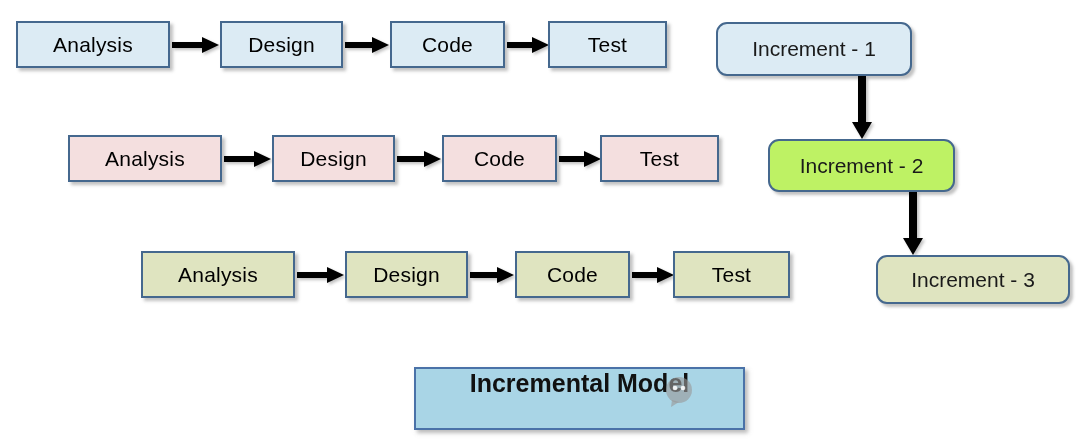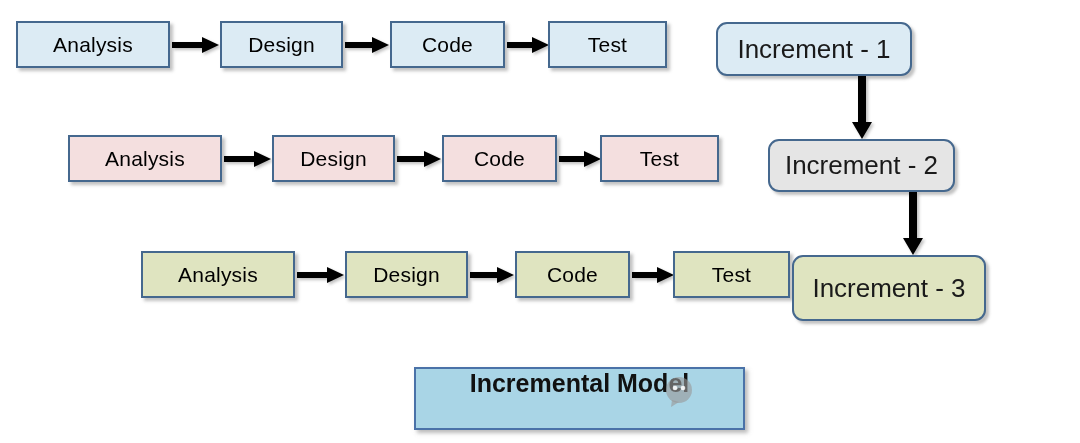--- a/index.html
+++ b/index.html
@@ -41,26 +41,26 @@
 
   
   .rbox {
     position: absolute;
     box-sizing: border-box;
     border: 2px solid #45688e;
     border-radius: 11px;
     display: flex;
     align-items: center;
     justify-content: center;
-    font-size: 26px;
+    font-size: 21px;
     color: #1a1a1a;
     box-shadow: 3px 3px 3px rgba(120,120,120,0.45);
   }
   .rbox.blue  { background: #dcebf4; }
-  .rbox.pink  { background: #e5e5e5; }
+  .rbox.pink  { background: #bef264; }
   .rbox.green { background: #dfe4c0; }
 
   
   .banner {
     position: absolute;
     box-sizing: border-box;
     border: 2px solid #4a72a8;
     background: #a9d5e6;
     display: flex;
     align-items: flex-start;
@@ -199,21 +199,21 @@
   <div class="rbox pink" style="left:768px; top:139px; width:187px; height:53px;">
     <span>Increment - 2</span>
   </div>
 
   <div class="arrow-v" style="left:901px; top:192px; width:24px; height:64px;">
     <svg width="24" height="64" viewBox="0 0 24 64">
       <path d="M8 0 H16 V46 H22 L12 63 L2 46 H8 Z" fill="#000"></path>
     </svg>
   </div>
 
-  <div class="rbox green" style="left:792px; top:255px; width:194px; height:66px;">
+  <div class="rbox green" style="left:876px; top:255px; width:194px; height:49px;">
     <span>Increment - 3</span>
   </div>
 
   <div class="banner" style="left:414px; top:367px; width:331px; height:63px;">
     <span>Incremental Model</span>
   </div>
 
   <div class="watermark" style="left:662px; top:374px;">
     <span class="wm-logo">
       <svg width="34" height="34" viewBox="0 0 34 34">

